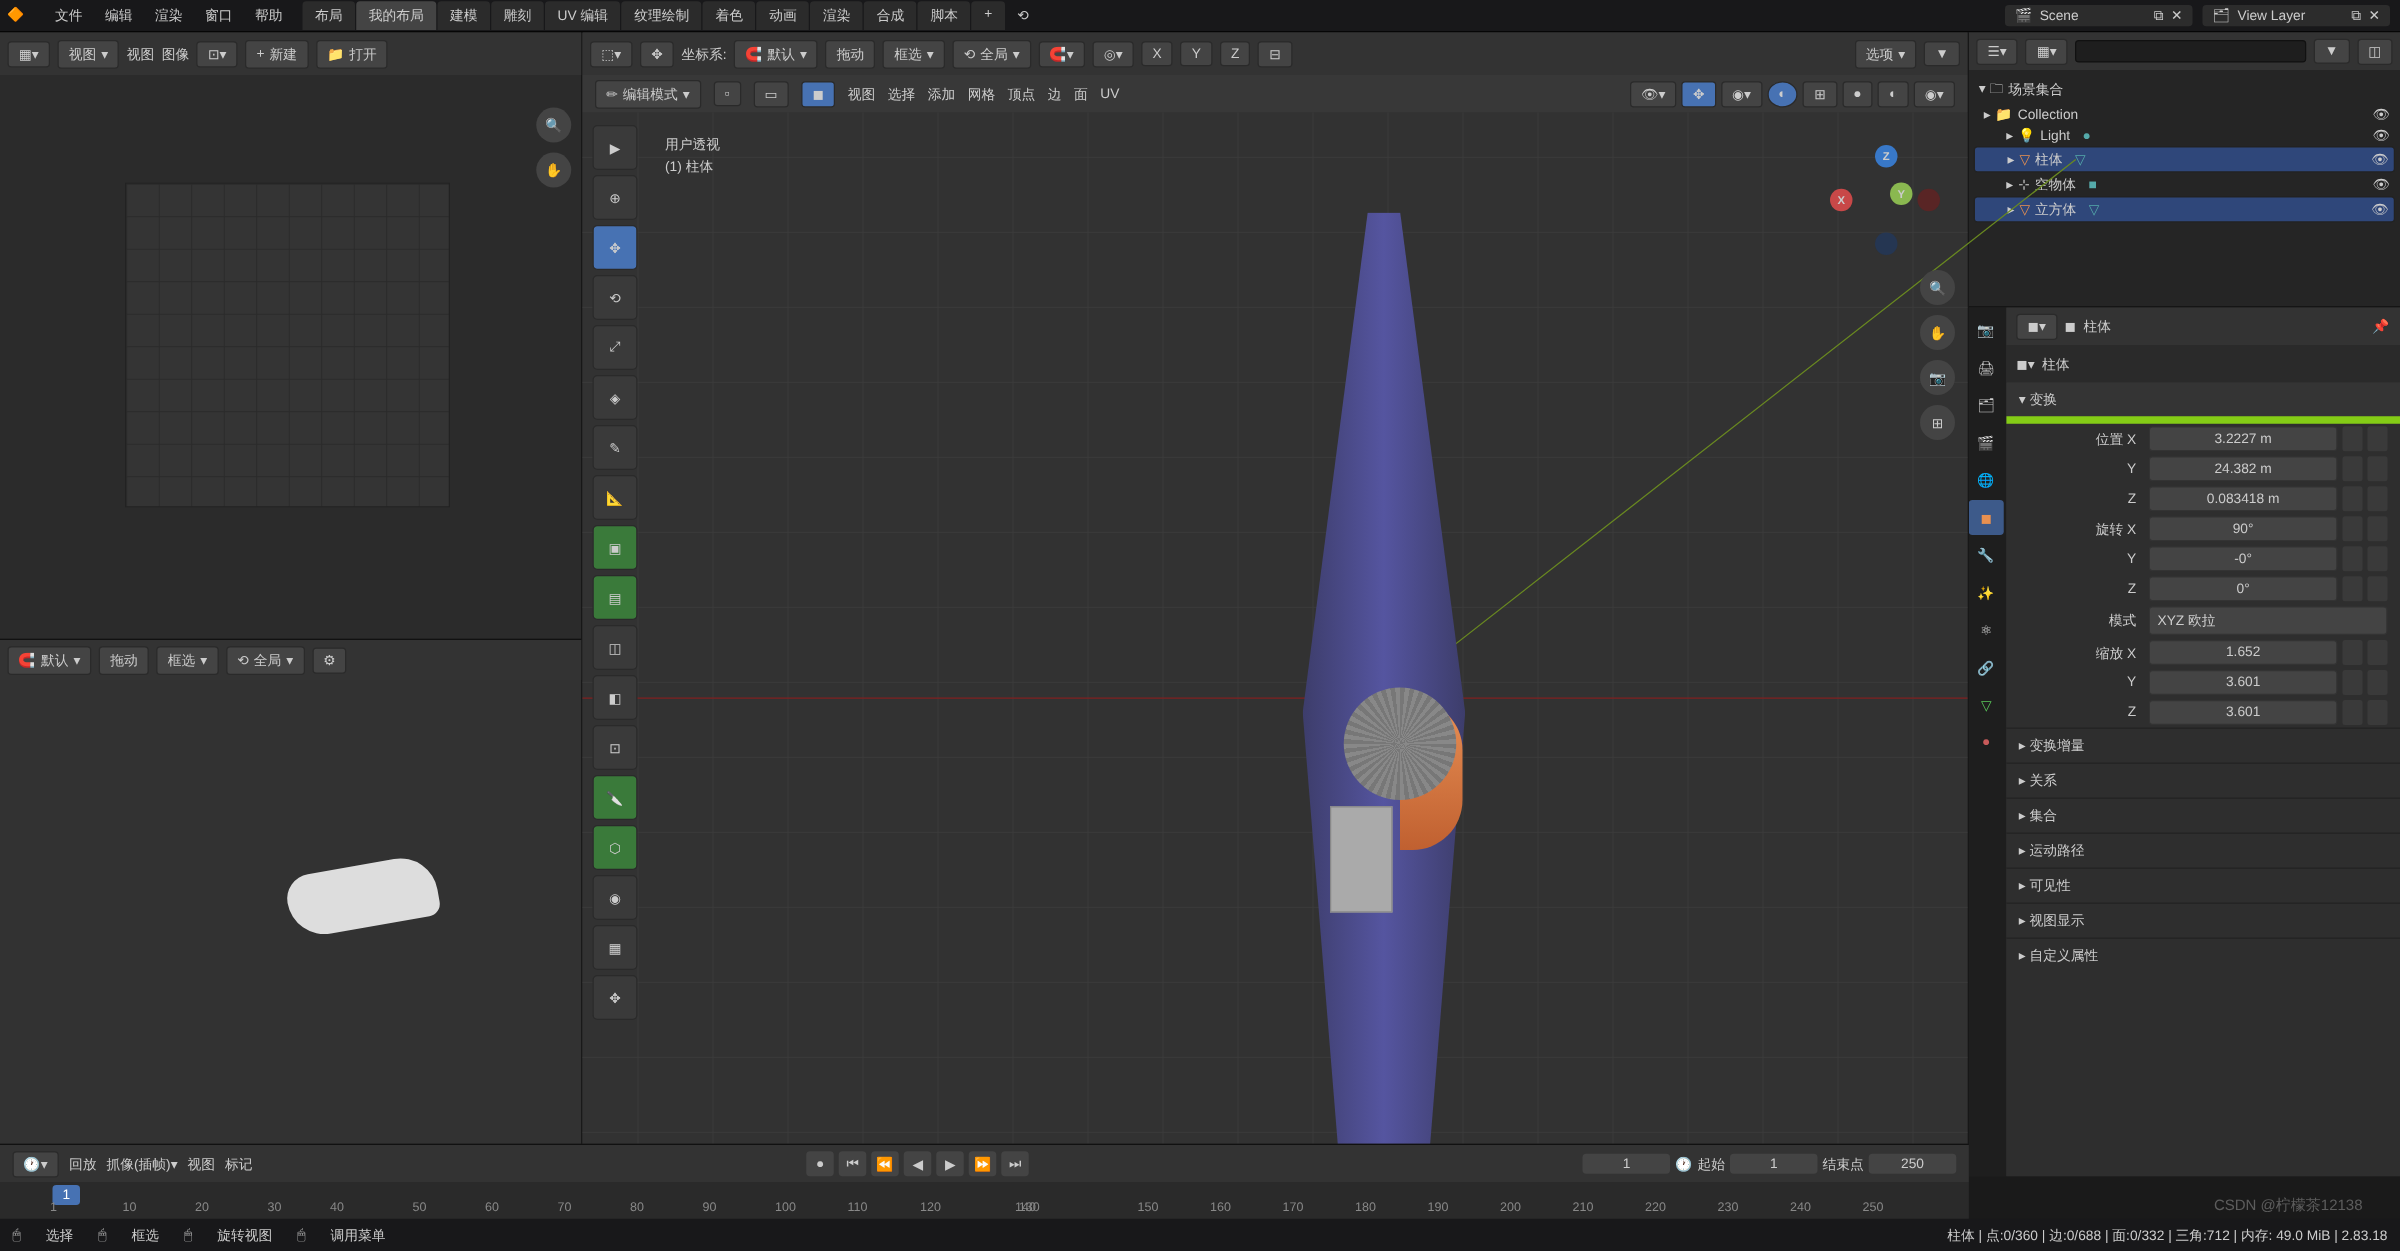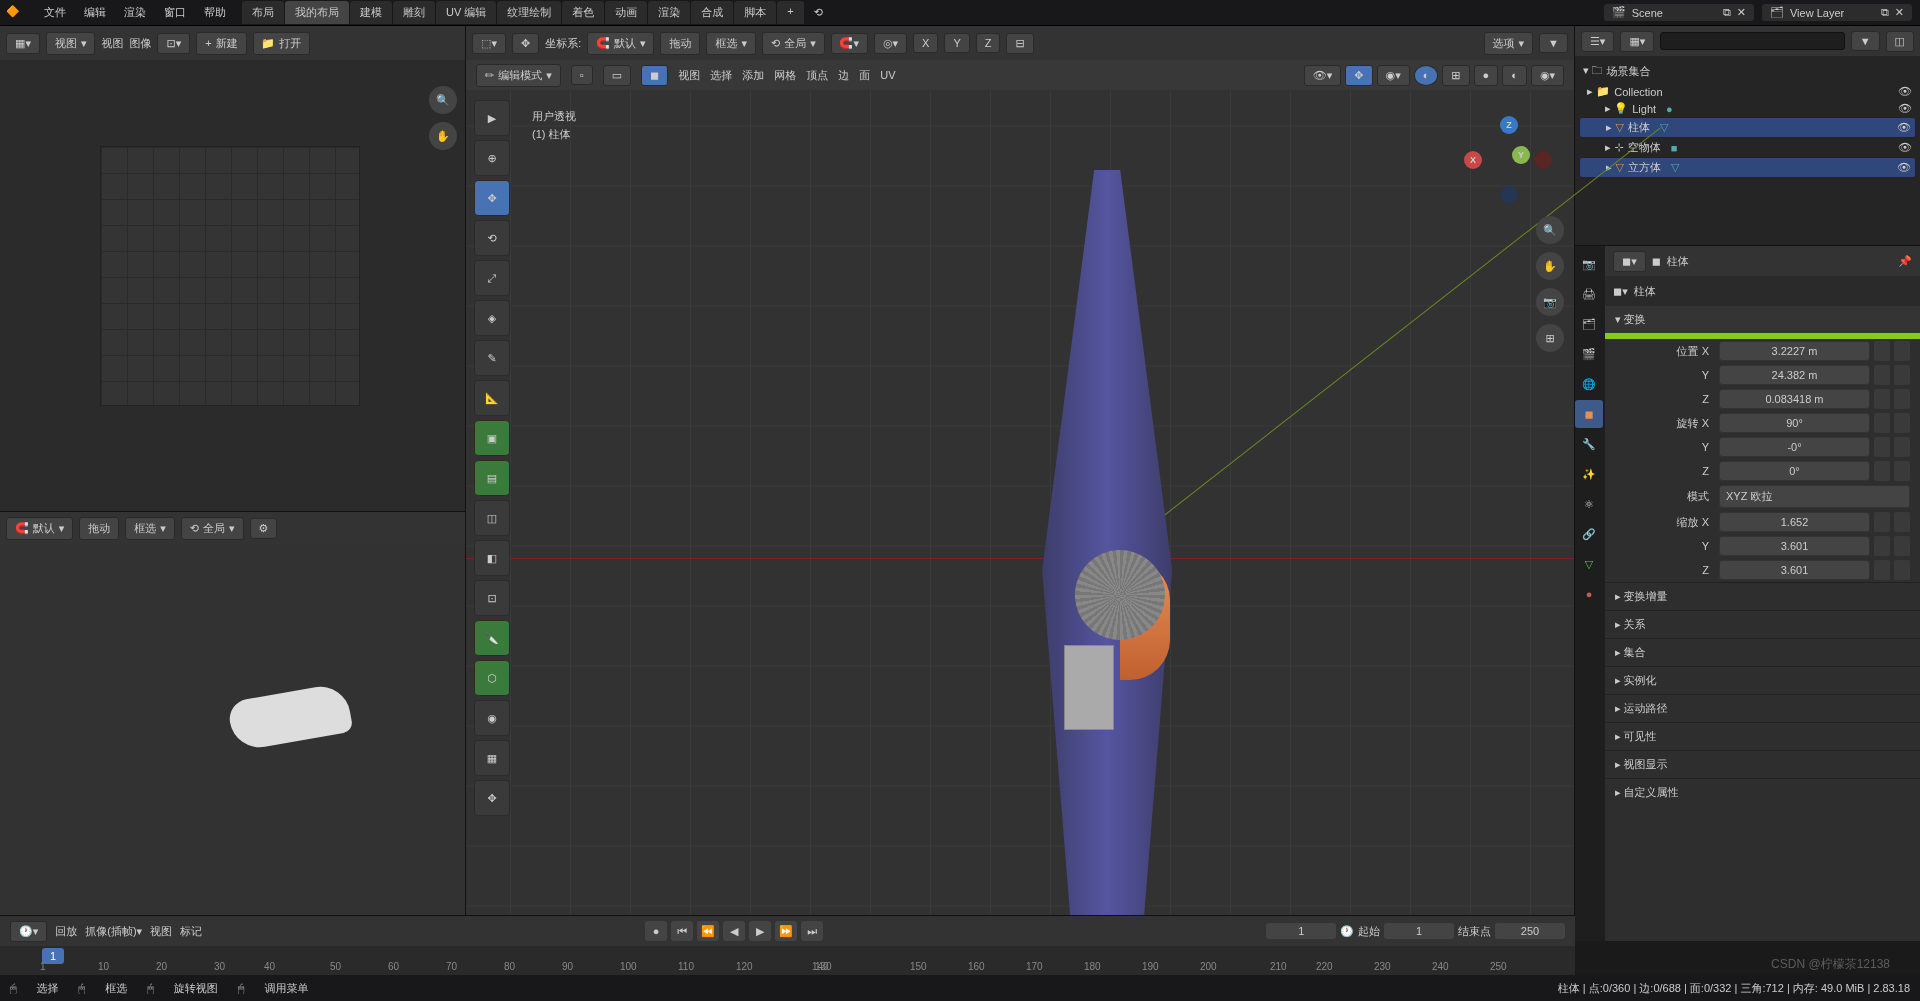--- a/index.html
+++ b/index.html
@@ -376,21 +376,20 @@
         <div class="prop-row">
             <span class="lbl">Z</span>
             <span class="val">3.601</span>
             <span class="mini"></span>
             <span class="mini"></span>
           </div>
         <div id="prop-panels">
             <div class="collapse-row">▸ 变换增量</div>
             <div class="collapse-row">▸ 关系</div>
             <div class="collapse-row">▸ 集合</div>
-            <div class="collapse-row">▸ 实例化</div>
             <div class="collapse-row">▸ 运动路径</div>
             <div class="collapse-row">▸ 可见性</div>
             <div class="collapse-row">▸ 视图显示</div>
             <div class="collapse-row">▸ 自定义属性</div>
           </div>
       </div>
     </div>
   </div>
 </div>
 
@@ -436,21 +435,21 @@
         <span class="mark" style="left: 678px;">110</span>
         <span class="mark" style="left: 736px;">120</span>
         <span class="mark" style="left: 815px;">130</span>
         <span class="mark" style="left: 812px;">140</span>
         <span class="mark" style="left: 910px;">150</span>
         <span class="mark" style="left: 968px;">160</span>
         <span class="mark" style="left: 1026px;">170</span>
         <span class="mark" style="left: 1084px;">180</span>
         <span class="mark" style="left: 1142px;">190</span>
         <span class="mark" style="left: 1200px;">200</span>
-        <span class="mark" style="left: 1258px; margin-left: 12px;">210</span>
+        <span class="mark" style="left: 1258px;">210</span>
         <span class="mark" style="left: 1316px;">220</span>
         <span class="mark" style="left: 1374px;">230</span>
         <span class="mark" style="left: 1432px;">240</span>
         <span class="mark" style="left: 1490px;">250</span>
       </div>
   </div>
 </div>
 
 <div class="statusbar">
   <span>🖱</span>

